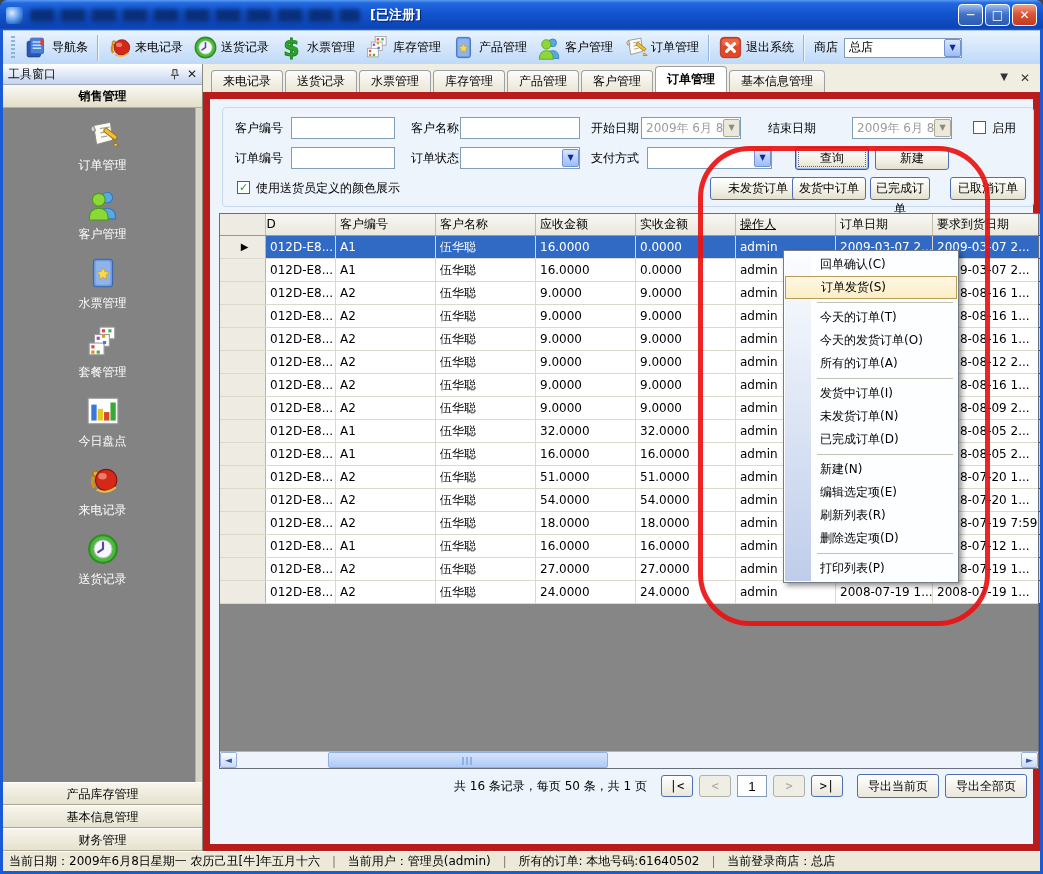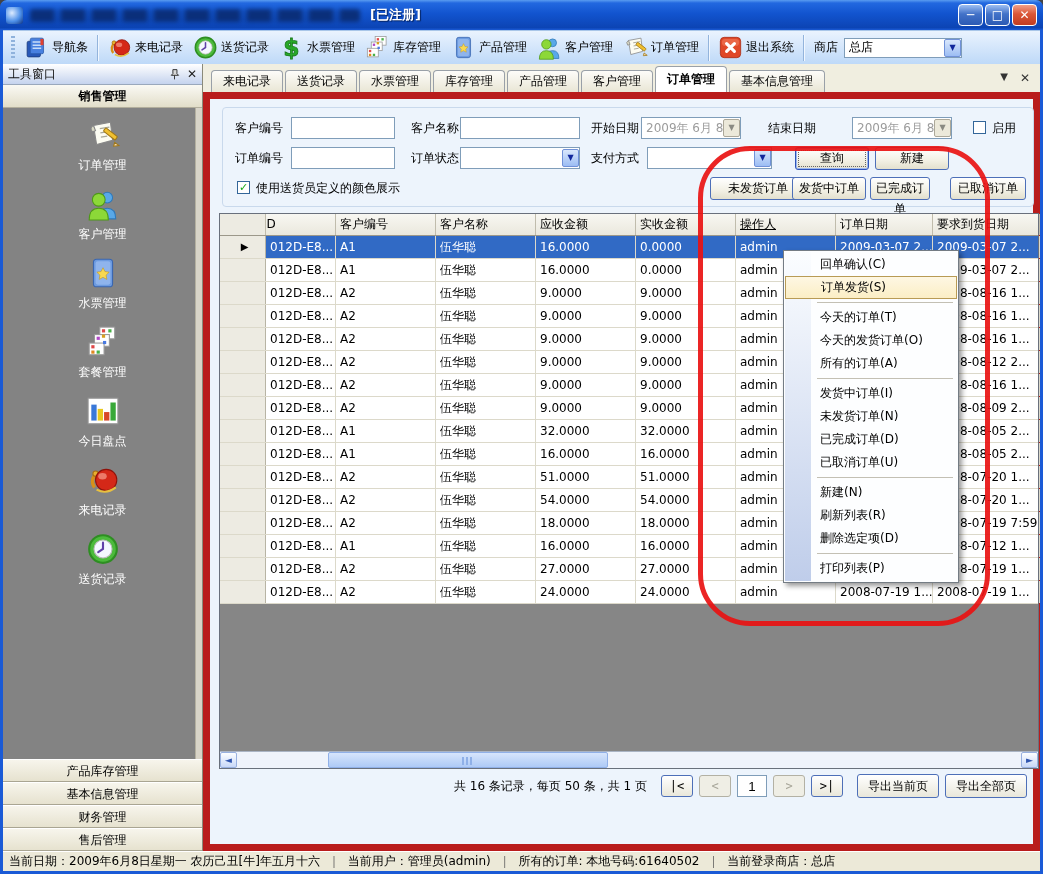--- a/index.html
+++ b/index.html
@@ -380,21 +380,20 @@
                 <circle cx="16" cy="16" r="8.5" fill="#F4F8FF" stroke="#BBB"></circle>
                 <path d="M16 10 v6 l-4.5 3" stroke="#6040A8" stroke-width="2" fill="none" stroke-linecap="round"></path>
               </svg></span>
             <span class="lbl">送货记录</span>
           </div>
         </div>
       <div class="side-bottom">
           <div class="sect">产品库存管理</div>
           <div class="sect">基本信息管理</div>
           <div class="sect">财务管理</div>
-          <div class="sect">售后管理</div>
         </div>
     </div>
 
     <div class="main">
       <div class="tabstrip">
         <div class="tabstrip-icons">
           <span>▼</span>
           <span style="font-size:12px;font-weight:bold;">✕</span>
         </div>
       <div class="tab">来电记录</div>
@@ -687,23 +686,23 @@
   <div class="cm-item">回单确认(C)</div>
       <div class="cm-item hl">订单发货(S)</div>
       <div class="menu-sep"></div>
       <div class="cm-item">今天的订单(T)</div>
       <div class="cm-item">今天的发货订单(O)</div>
       <div class="cm-item">所有的订单(A)</div>
       <div class="menu-sep"></div>
       <div class="cm-item">发货中订单(I)</div>
       <div class="cm-item">未发货订单(N)</div>
       <div class="cm-item">已完成订单(D)</div>
-      <div class="cm-item">已取消订单(U)</div>
       <div class="menu-sep"></div>
       <div class="cm-item">新建(N)</div>
+      <div class="cm-item">编辑选定项(E)</div>
       <div class="cm-item">刷新列表(R)</div>
       <div class="cm-item">删除选定项(D)</div>
       <div class="menu-sep"></div>
       <div class="cm-item">打印列表(P)</div>
     </div>
 
   <div class="red-annot"></div>
 
 </div>
 

